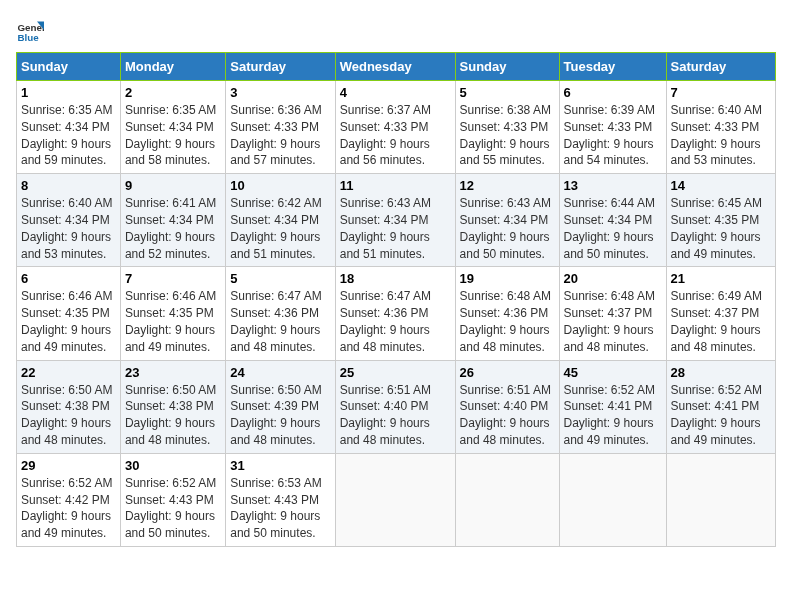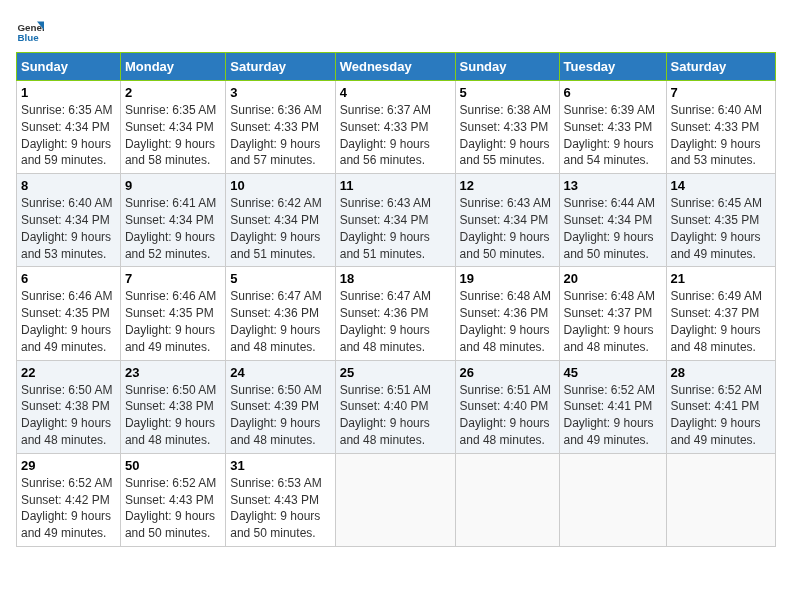--- a/index.html
+++ b/index.html
@@ -346,21 +346,21 @@
       <tr>
         <td>
           <span class="day-num">29</span>
           <div class="day-info">
             Sunrise: 6:52 AM<br>
             Sunset: 4:42 PM<br>
             Daylight: 9 hours and 49 minutes.
           </div>
         </td>
         <td>
-          <span class="day-num">50</span>
+          <span class="day-num">30</span>
           <div class="day-info">
             Sunrise: 6:52 AM<br>
             Sunset: 4:43 PM<br>
             Daylight: 9 hours and 50 minutes.
           </div>
         </td>
         <td>
           <span class="day-num">31</span>
           <div class="day-info">
             Sunrise: 6:53 AM<br>

